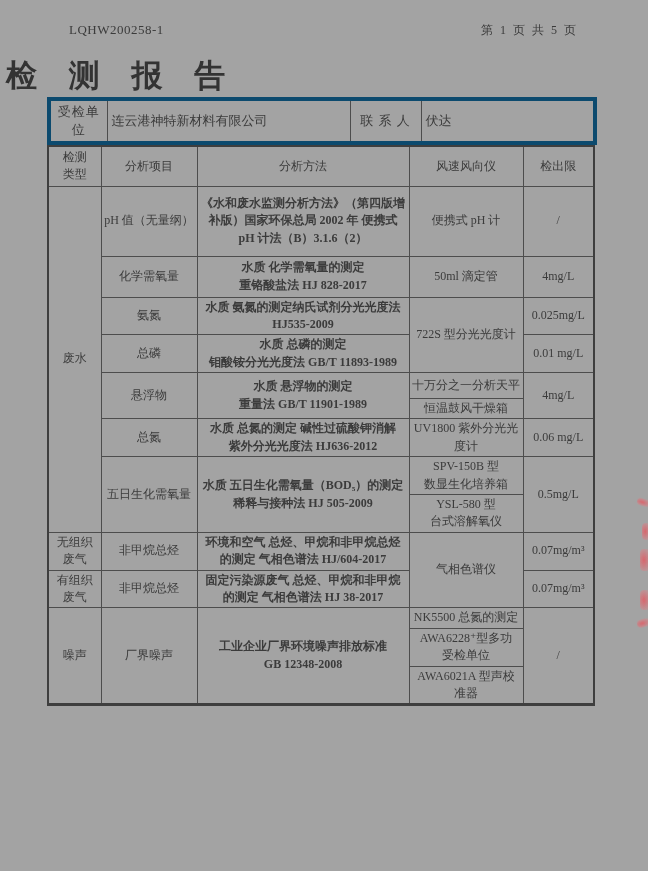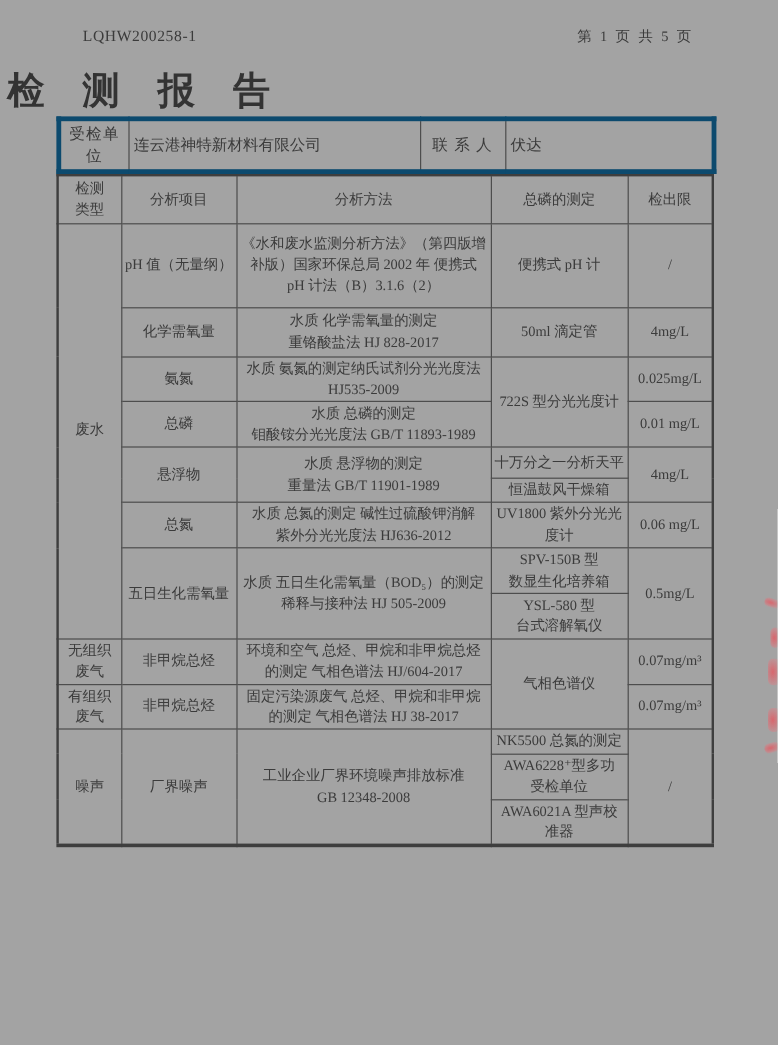--- a/index.html
+++ b/index.html
@@ -31,21 +31,21 @@
   .t1 td { border:1px solid #4d4d4d; font-size:13px; padding:2px 4px; }
   .t1 tr { height:28px; }
   .t1 .lbl { text-align:center; letter-spacing:1px; }
   .t1 .val { text-align:left; }
   
   .t2 { border:2px solid #3e3e3e; border-bottom-width:3px; }
   .t2 td {
     border:1px solid #4d4d4d; font-size:12px; text-align:center;
     padding:1px 2px; line-height:1.45; white-space:pre-line;
   }
-  .t2 td.method { padding:1px 1px; }
+  .t2 td.method { padding:1px 1px;font-weight:bold; }
   
   .seal-frag {
     position:absolute; right:-2px;
     background:radial-gradient(ellipse at 40% 50%, rgba(225,92,100,0.85), rgba(233,120,128,0.35) 70%, rgba(233,120,128,0.05));
     filter:blur(0.6px); border-radius:4px;
   }
   .f1 { top:499px; width:13px; height:7px; transform:rotate(18deg); }
   .f2 { top:523px; width:8px;  height:17px; }
   .f3 { top:549px; width:10px; height:22px; }
   .f4 { top:590px; width:10px; height:20px; }
@@ -89,21 +89,21 @@
         <col style="width:212px">
         <col style="width:114px">
         <col style="width:71px">
       </colgroup>
     <tbody>
         <tr style="height:40px">
       <td>检测
 类型</td>
       <td>分析项目</td>
       <td>分析方法</td>
-      <td>总磷的测定</td>
+      <td>风速风向仪</td>
       <td>检出限</td>
     </tr>
     <tr style="height:70px">
       <td rowspan="9">废水</td>
       <td>pH 值（无量纲）</td>
       <td class="method">《水和废水监测分析方法》（第四版增
 补版）国家环保总局 2002 年 便携式
 pH 计法（B）3.1.6（2）</td>
       <td>便携式 pH 计</td>
       <td>/</td>

